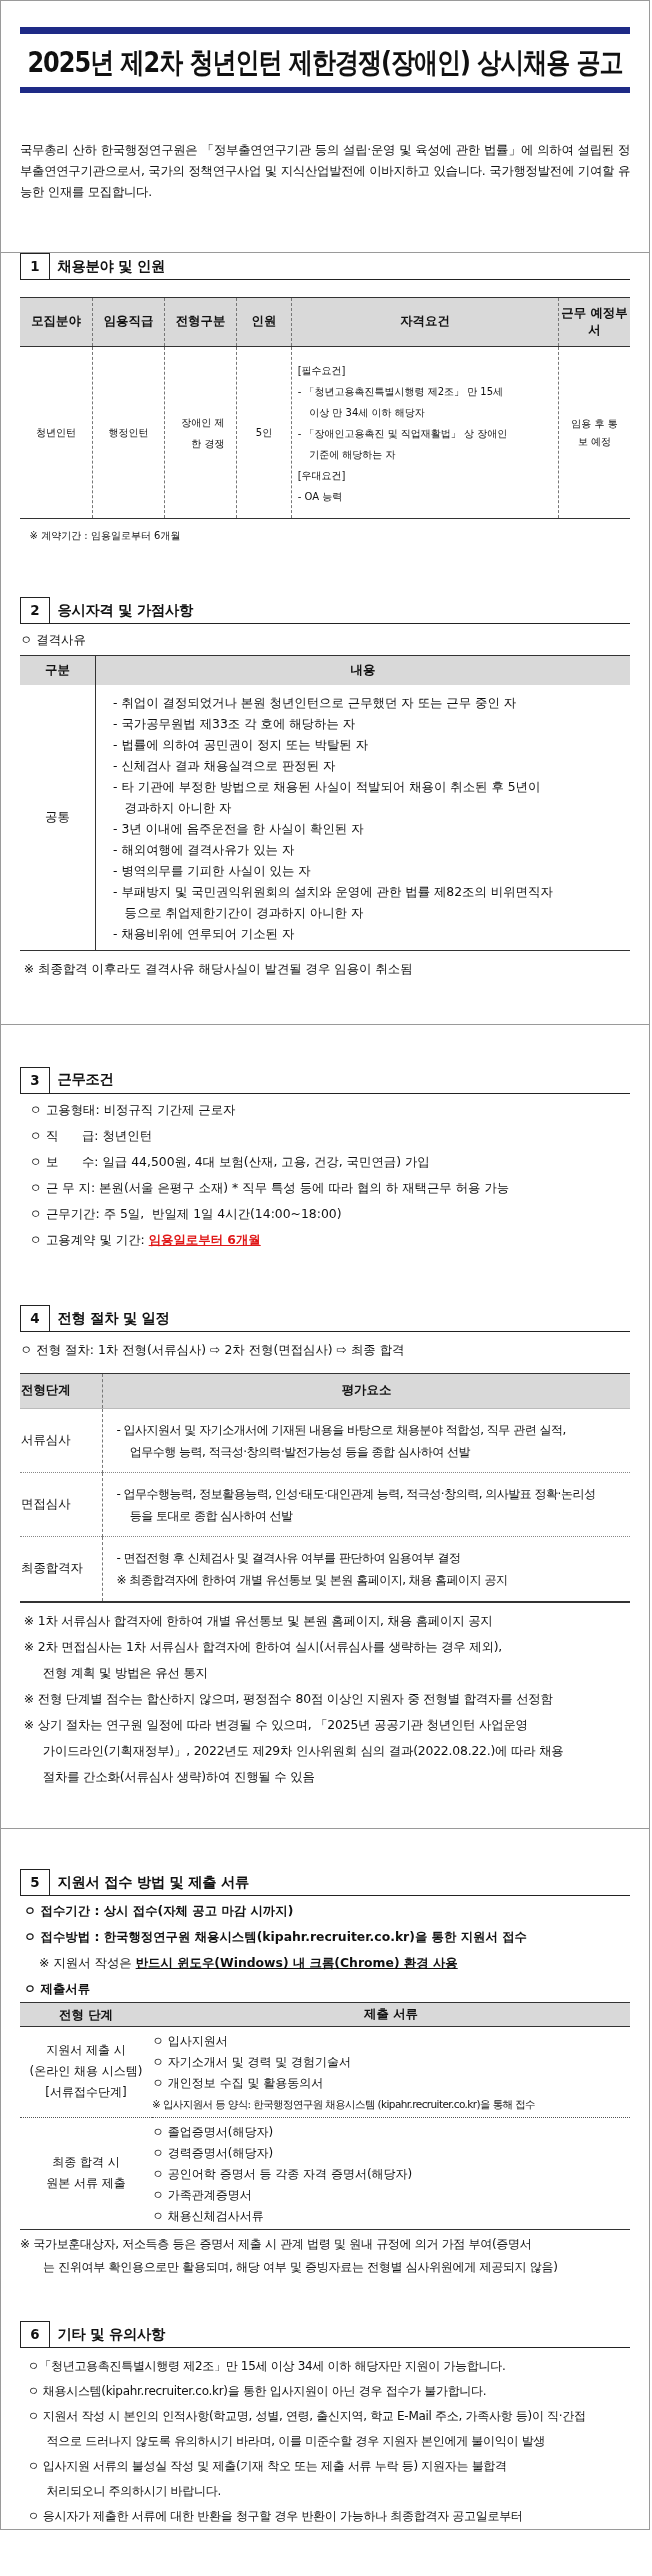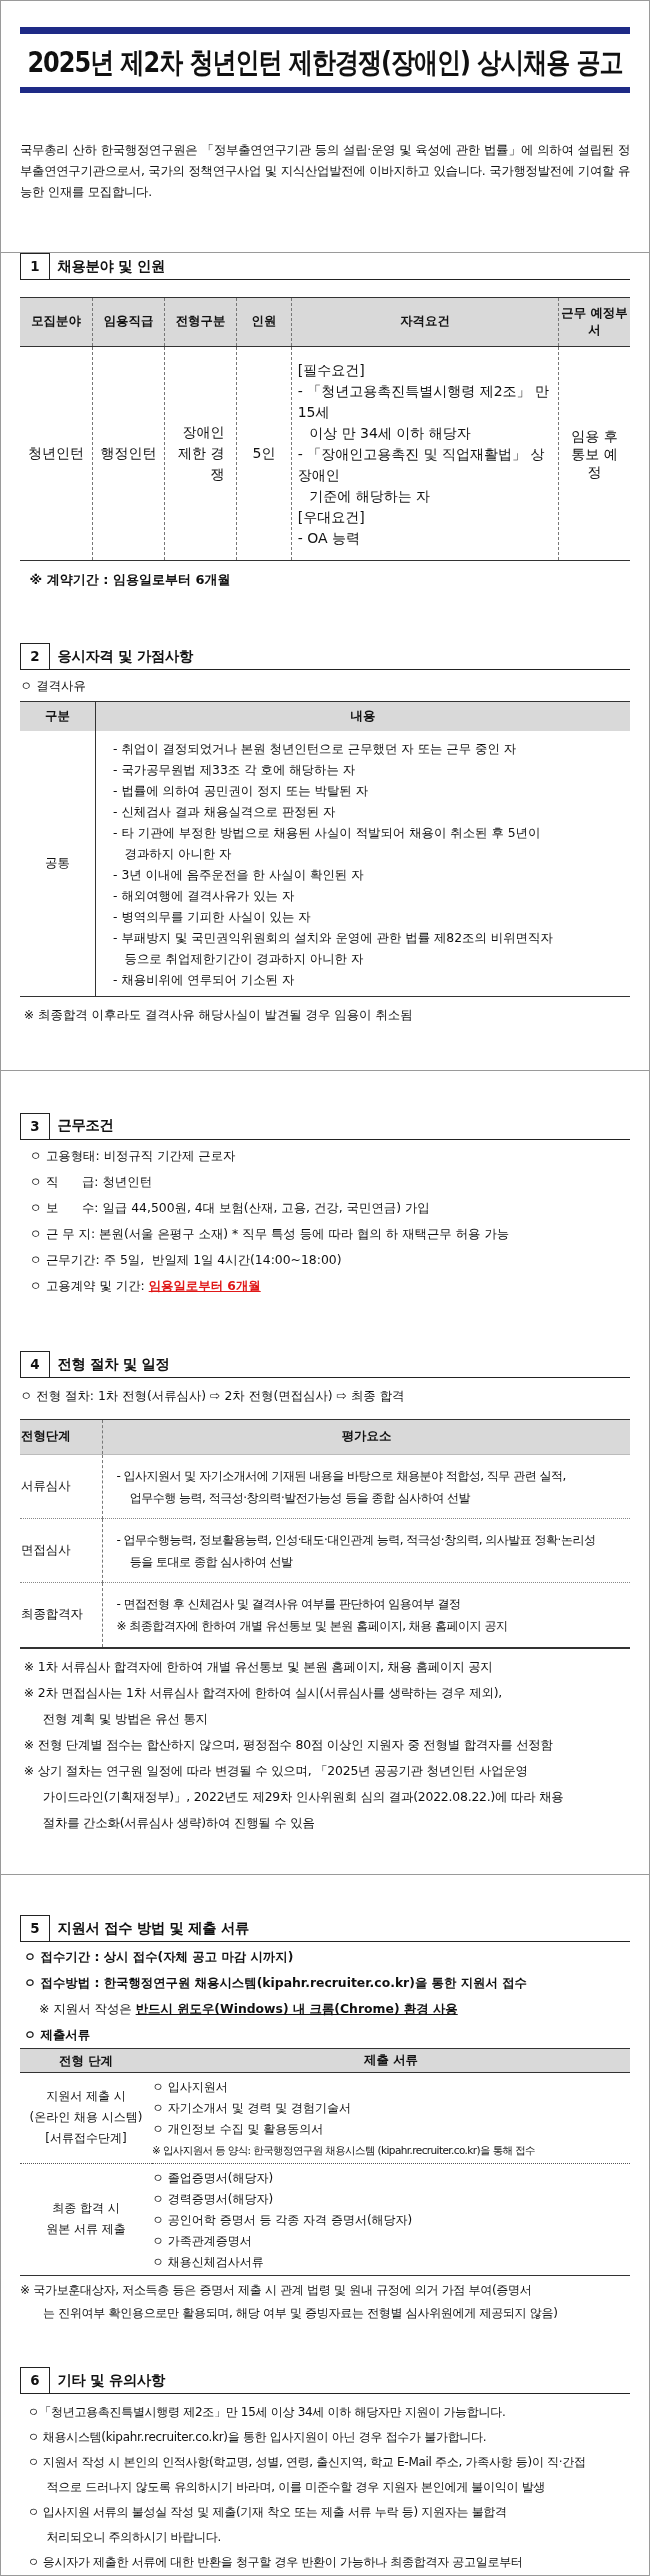--- a/index.html
+++ b/index.html
@@ -14,25 +14,25 @@
   .intro{margin:42px 0 0;line-height:21px;font-size:12.4px;text-align:justify;padding-bottom:50px;letter-spacing:-0.3px;}
   
   .sec-head{display:flex;align-items:stretch;border-bottom:1.4px solid #222;margin-top:0;height:26px;}
   .sec-num{width:30px;border:1.4px solid #222;border-bottom:none;display:flex;align-items:center;justify-content:center;font-weight:bold;font-size:13.4px;box-sizing:border-box;}
   .sec-title{padding-left:7.6px;font-weight:bold;font-size:14.3px;display:flex;align-items:center;letter-spacing:-0.3px;}
   
   table{border-collapse:collapse;width:100%;}
   th{background:#d9d9d9;font-weight:bold;font-size:12.4px;}
   .t1{margin-top:16.3px;border-top:1.9px solid #333;border-bottom:1.9px solid #333;}
   .t1 th{height:46px;border-bottom:1px solid #333;line-height:16.3px;}
-  .t1 td{font-size:14px;vertical-align:middle;text-align:center;}
+  .t1 td{font-size:10px;vertical-align:middle;text-align:center;}
   .t1 th+th,.t1 td+td{border-left:1px dashed #777;}
   .req{text-align:left !important;line-height:21px;padding:13.4px 5.7px 11.5px;}
   .req .ind{padding-left:11.5px;}
-  .note-bold{font-weight:bold;font-size:13px;padding:9.6px 9.6px 0;}
+  .note-bold{font-weight:normal;font-size:10px;padding:9.6px 9.6px 0;}
   .bullet-line{font-size:12.4px;line-height:23px;}
   .t2{margin-top:3.8px;border-top:1.9px solid #333;border-bottom:1.9px solid #333;}
   .t2 th{height:27px;}
   .t2 th+th,.t2 td+td{border-left:1.4px solid #333;}
   .t2 td{font-size:12.4px;}
   .t2 .cat{text-align:center;width:73px;}
   .t2 .items{line-height:21px;padding:7.6px 5.7px 5.7px 17px;}
   .t2 .items div.ind{padding-left:11.5px;}
   .small-note{font-size:12.4px;padding:9.6px 3.8px 0;}
   .cond{padding:3.8px 9.6px 0;}

